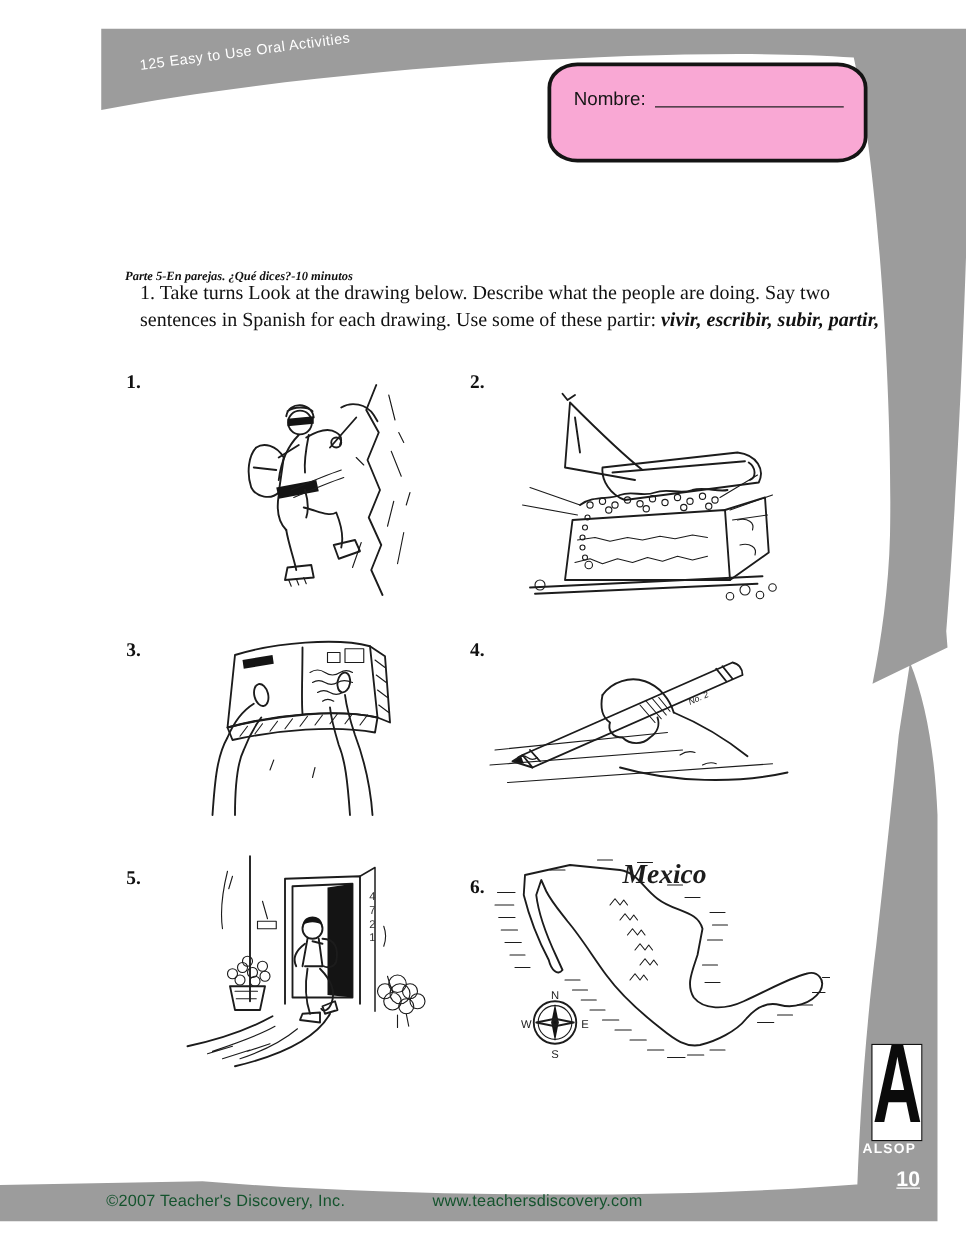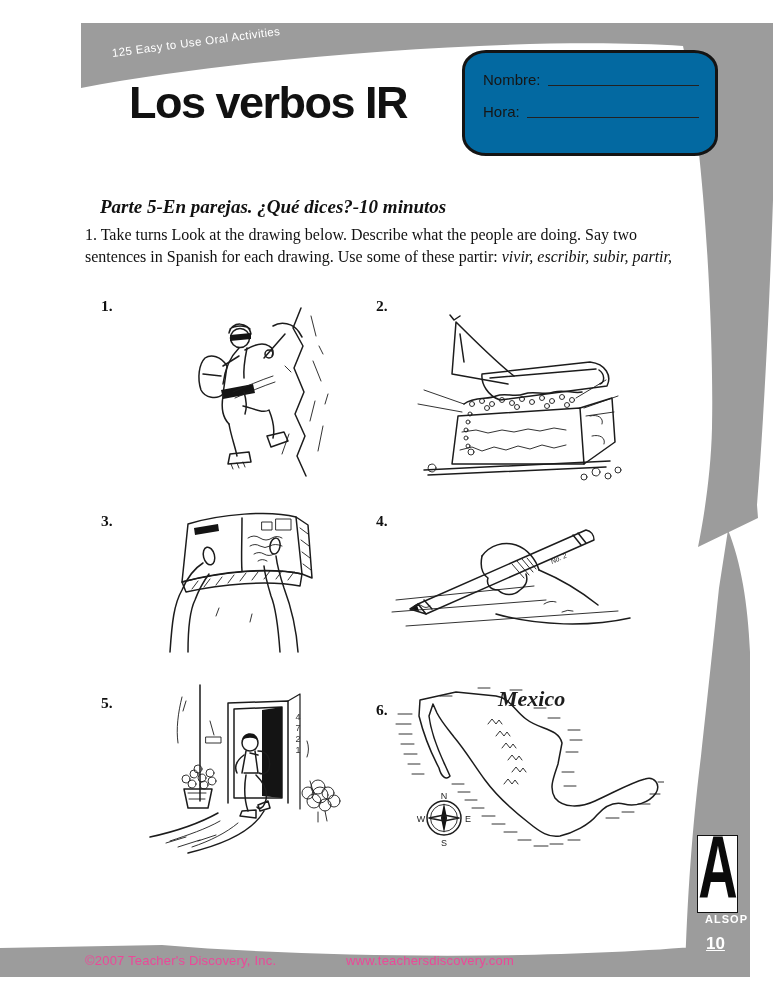--- a/index.html
+++ b/index.html
@@ -4,70 +4,65 @@
 <style>
   html,body{margin:0;padding:0;background:#e8e8e8;}
   #page{position:relative;width:773px;height:1000px;background:#fff;overflow:hidden;
         font-family:"Liberation Sans",sans-serif;color:#111;}
   .abs{position:absolute;}
   
   .series-label{left:112px;top:47px;color:#fff;font-size:11.5px;letter-spacing:.4px;
      transform:rotate(-7.5deg);transform-origin:left center;}
   .title{left:129px;top:80px;font-size:45px;font-weight:800;letter-spacing:-1.5px;line-height:46px;}
   
-  .name-box{left:438px;top:50px;width:256px;height:106px;border:3.5px solid #141414;
-     border-radius:24px/20px;background:#0369a1;box-sizing:border-box;padding:10px 16px 0 18px;margin-left:24px;}
+  .name-box{left:438px;top:50px;width:256px;height:80px;border:3.5px solid #141414;
+     border-radius:24px/20px;background:#f9a8d4;box-sizing:border-box;padding:10px 16px 0 18px;}
   .nb-row{display:flex;align-items:flex-end;height:25px;margin-bottom:7px;font-size:15px;color:#161616;}
   .nb-line{flex:1;border-bottom:1.6px solid #222;margin-left:7px;margin-bottom:2px;}
   
-  .inst-head{left:100px;top:196px;font-family:"Liberation Serif",serif;font-weight:bold;
-     font-style:italic;font-size:19px;text-align:center;}
-  .inst-body{left:85px;top:224px;width:600px;font-family:"Liberation Serif",serif;
+  .inst-head{left:100px;top:216px;font-family:"Liberation Serif",serif;font-weight:bold;
+     font-style:italic;font-size:10px;text-align:center;}
+  .inst-body{left:112px;top:224px;width:600px;font-family:"Liberation Serif",serif;
      font-size:16px;line-height:21.5px;}
-  .clue{font-weight:normal;font-style:italic;}
+  .clue{font-weight:bold;font-style:italic;}
   
   .item-num{font-family:"Liberation Serif",serif;font-weight:bold;font-size:15.5px;}
   svg.sketch{stroke:#1c1c1c;fill:none;stroke-width:1.5;stroke-linecap:round;stroke-linejoin:round;}
   svg.sketch .fillk{fill:#141414;stroke:none;}
   svg.sketch .thin{stroke-width:.9;}
   svg.sketch text{stroke:none;fill:#1c1c1c;}
   .house-num{left:293px;top:712px;font-size:9px;letter-spacing:1px;
      writing-mode:vertical-rl;text-orientation:upright;color:#333;}
   .mexico-label{font-family:"Liberation Serif",serif;font-weight:bold;font-style:italic;font-size:22px;}
   
   .logo-box{left:697px;top:835px;width:41px;height:78px;background:#fff;border:1.5px solid #111;
      box-sizing:border-box;overflow:hidden;}
   .logo-a{position:absolute;left:-12px;top:-15px;width:64px;text-align:center;font-size:88px;
      font-weight:bold;line-height:92px;transform:scale(.62,1.02);color:#0b0b0b;}
-  .alsop{left:690px;top:913px;width:58px;text-align:right;color:#fff;font-weight:bold;
+  .alsop{left:690px;top:913px;width:58px;text-align:left;color:#fff;font-weight:bold;
      font-size:11px;letter-spacing:1px;}
-  .page-num{left:706px;top:934px;width:30px;text-align:left;color:#fff;font-weight:bold;font-size:17px;text-decoration:underline;}
-  .footer-text{top:953px;color:#ec4899;font-size:13px;letter-spacing:.2px;}
+  .page-num{left:706px;top:934px;width:30px;text-align:right;color:#fff;font-weight:bold;font-size:17px;text-decoration:underline;}
+  .footer-text{top:953px;color:#14532d;font-size:13px;letter-spacing:.2px;}
 </style>
 </head>
 <body>
 
 <div id="page">
 
   <svg class="abs" style="left:0;top:0;" width="773" height="1000" viewBox="0 0 773 1000">
     <path fill="#9c9c9c" d="M81,23H773V200C769,320 763,430 757,505L758,518 698,547C705,512 711,470 712,428C714,330 704,142 683,46C540,36 260,54 81,88Z
       M728,530C741,562 748,604 750,652L750,976H685C687,896 693,820 701,756C707,702 714,636 719,588Z
       M0,948L162,945C330,959 560,959 704,946L750,946V977H0Z"></path>
   </svg>
 
   <div class="abs series-label">125 Easy to Use Oral Activities</div>
-  <div class="abs title">Los verbos IR</div>
 
   <div class="abs name-box">
     <div class="nb-row">
       <span>Nombre:</span>
-      <span class="nb-line"></span>
-    </div>
-    <div class="nb-row">
-      <span>Hora:</span>
       <span class="nb-line"></span>
     </div>
   </div>
 
   <div class="abs inst-head">Parte 5-En parejas. ¿Qué dices?-10 minutos</div>
   <div class="abs inst-body">
     <div>
       <span>1. Take turns Look at the drawing below. Describe what the people are doing. Say two</span><span class="clue"></span>
     </div>
     <div>

